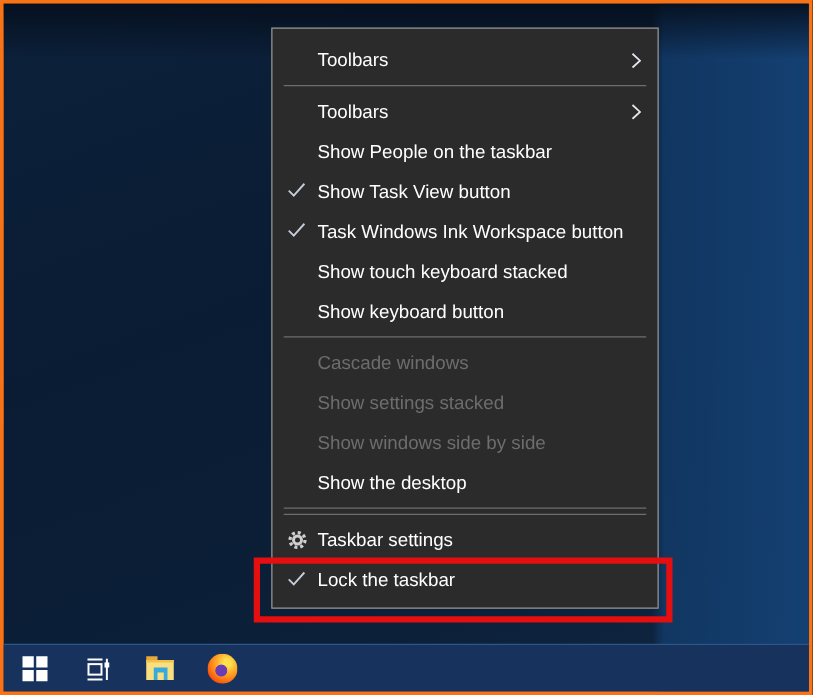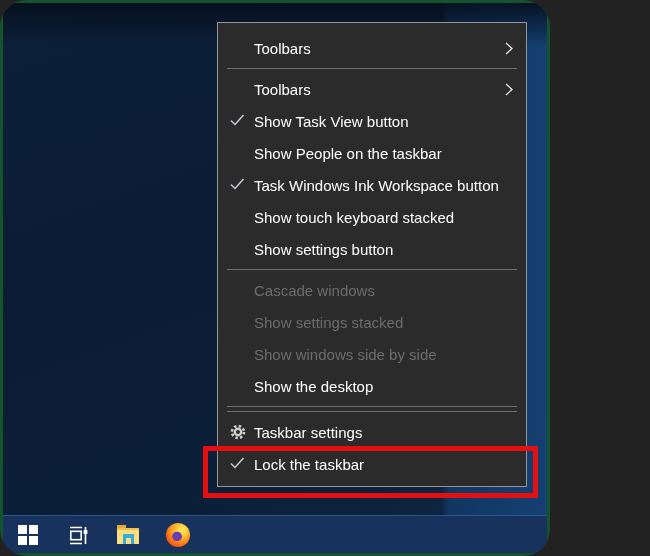--- a/index.html
+++ b/index.html
@@ -1,20 +1,19 @@
 <!DOCTYPE html>
 <html style="--menu-bg: #2b2b2b; --menu-border: #969696; --menu-text: #ffffff; --menu-disabled: #6d6d6d; --menu-separator: #6e6e6e; --checkmark: #c5cdd9; --taskbar-bg: #17335d; --wallpaper-base: #0a1c33; --highlight-red: #e50f0f;"><head>
 <meta charset="utf-8">
 <style>
   html,body{margin:0;padding:0;}
   body{font-family:"Liberation Sans","DejaVu Sans",sans-serif;background:#222;}
   .screen{
-    position:relative;width:550px;height:556px;background:#14532d;
+    position:relative;width:650px;height:556px;background:#f97316;
     overflow:hidden;
-    border-radius:27px;
   }
   
   .desktop{
     position:absolute;left:3px;top:3px;right:3px;bottom:3px;
     background:
       linear-gradient(180deg, rgba(5,14,28,.9) 0%, rgba(5,14,28,.35) 5%, rgba(5,14,28,0) 8%),
       linear-gradient(90deg, rgba(0,0,0,0) 0%, rgba(0,0,0,0) 80.5%, rgba(18,58,104,.85) 82%, rgba(20,64,114,1) 100%),
       linear-gradient(160deg, rgba(16,42,74,.35) 0%, rgba(0,0,0,0) 40%, rgba(14,36,64,.45) 78%, rgba(20,50,86,.5) 100%),
       var(--wallpaper-base,#0a1c33);
   }
@@ -89,47 +88,47 @@
     <div class="mi">
       <span>Toolbars</span>
       <span class="arrow">
         <svg width="8" height="13" viewBox="0 0 8 13">
             <polyline points="1,1 7,6.5 1,12" fill="none" stroke="#e4e8ee" stroke-width="1.4"></polyline>
           </svg>
       </span>
     </div>
 
     <div class="mi">
+      <span>Show People on the taskbar</span>
+    </div>
+
+    <div class="mi">
       <span class="check">
         <svg width="15" height="12" viewBox="0 0 15 12">
             <polyline points="1,6.5 5,10.5 13.5,1" fill="none" stroke="#c5cdd9" stroke-width="1.5"></polyline>
           </svg>
       </span>
       <span>Show Task View button</span>
     </div>
 
     <div class="mi">
-      <span>Show People on the taskbar</span>
-    </div>
-
-    <div class="mi">
       <span class="check">
         <svg width="15" height="12" viewBox="0 0 15 12">
             <polyline points="1,6.5 5,10.5 13.5,1" fill="none" stroke="#c5cdd9" stroke-width="1.5"></polyline>
           </svg>
       </span>
       <span>Task Windows Ink Workspace button</span>
     </div>
 
     <div class="mi">
       <span>Show touch keyboard stacked</span>
     </div>
 
     <div class="mi">
-      <span>Show settings button</span>
+      <span>Show keyboard button</span>
     </div>
 
     <div class="sep"></div>
 
     <div class="mi disabled">
       <span>Cascade windows</span>
     </div>
 
     <div class="mi disabled">
       <span>Show settings stacked</span>

